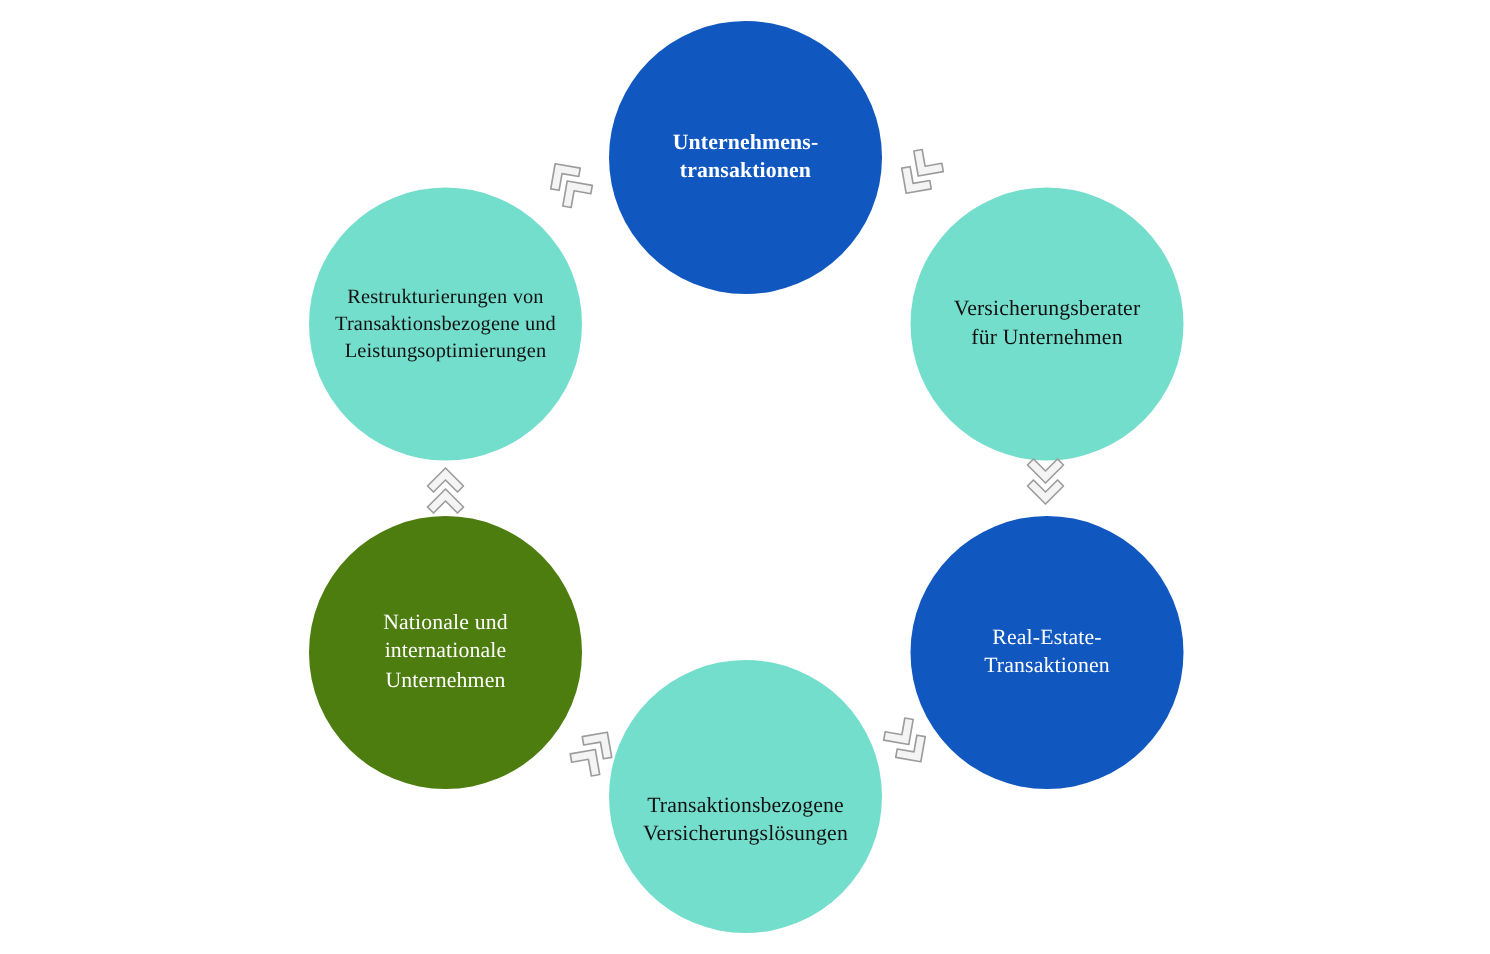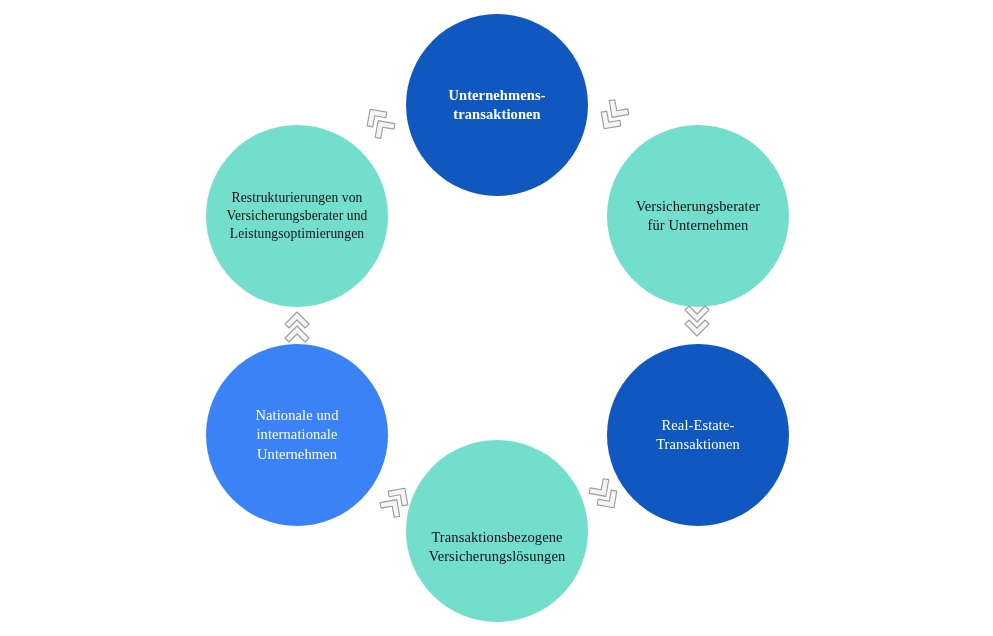--- a/index.html
+++ b/index.html
@@ -85,29 +85,29 @@
   <div class="node blue" id="node-2" style="background: rgb(17, 87, 192);">
     <span class="node-label" style="color: rgb(255, 255, 255);">Real-Estate-
 Transaktionen</span>
   </div>
 
   <div class="node teal" id="node-3" style="background: rgb(116, 222, 205);">
     <span class="node-label" style="color: rgb(17, 17, 17);">Transaktionsbezogene
 Versicherungslösungen</span>
   </div>
 
-  <div class="node blue" id="node-4" style="background: #3b82f6;">
+  <div class="node blue" id="node-4" style="background: #4d7c0f;">
     <span class="node-label" style="color: rgb(255, 255, 255);">Nationale und
 internationale
 Unternehmen</span>
   </div>
 
   <div class="node teal" id="node-5" style="background: rgb(116, 222, 205);">
     <span class="node-label" style="color: rgb(17, 17, 17);">Restrukturierungen von
-Versicherungsberater und
+Transaktionsbezogene und
 Leistungsoptimierungen</span>
   </div>
 
   <div class="connector" id="conn-0">
     <svg viewBox="0 0 44 44">
       <g transform="rotate(125 22 22)">
         <path d="M8 10 L20 22 L8 34 L4 30 L12 22 L4 14 Z" fill="#f4f4f4" stroke="#9c9c9c" stroke-width="1.1" stroke-linejoin="round"></path>
         <path d="M22 10 L34 22 L22 34 L18 30 L26 22 L18 14 Z" fill="#f4f4f4" stroke="#9c9c9c" stroke-width="1.1" stroke-linejoin="round"></path>
       </g>
     </svg>

